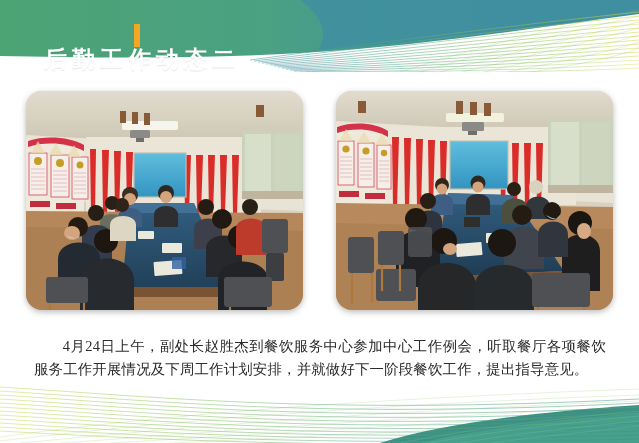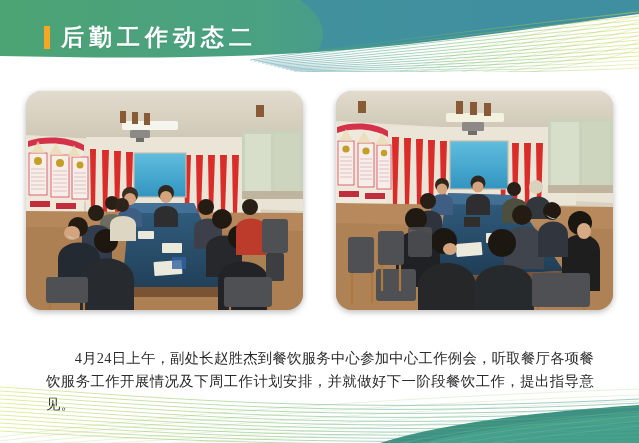--- a/index.html
+++ b/index.html
@@ -33,20 +33,21 @@
     height: 72px;
     display: block;
   }
   .title-wrap {
     position: absolute;
     left: 44px;
     top: 24px;
     display: flex;
     align-items: center;
     height: 26px;
+    flex-direction: column;
   }
   .accent-bar {
     width: 6px;
     height: 23px;
     background: #f5a623;
     margin-right: 11px;
     flex: none;
   }
   .title-text {
     color: #ffffff;
@@ -80,21 +81,21 @@
     left: 30px;
     top: 331px;
     width: 580px;
     color: #2b2b2b;
     font-family: "Liberation Serif", "DejaVu Serif", serif;
     font-size: 14.4px;
     line-height: 23px;
     text-align: justify;
     letter-spacing: 0.2px;
   }
-  .caption p { margin: 16px; text-indent: 2em; }
+  .caption p { margin: 4px; text-indent: 2em; }
 
   
   .footer-deco {
     position: absolute;
     left: 0;
     bottom: 0;
     width: 639px;
     height: 62px;
     overflow: hidden;
     pointer-events: none;

